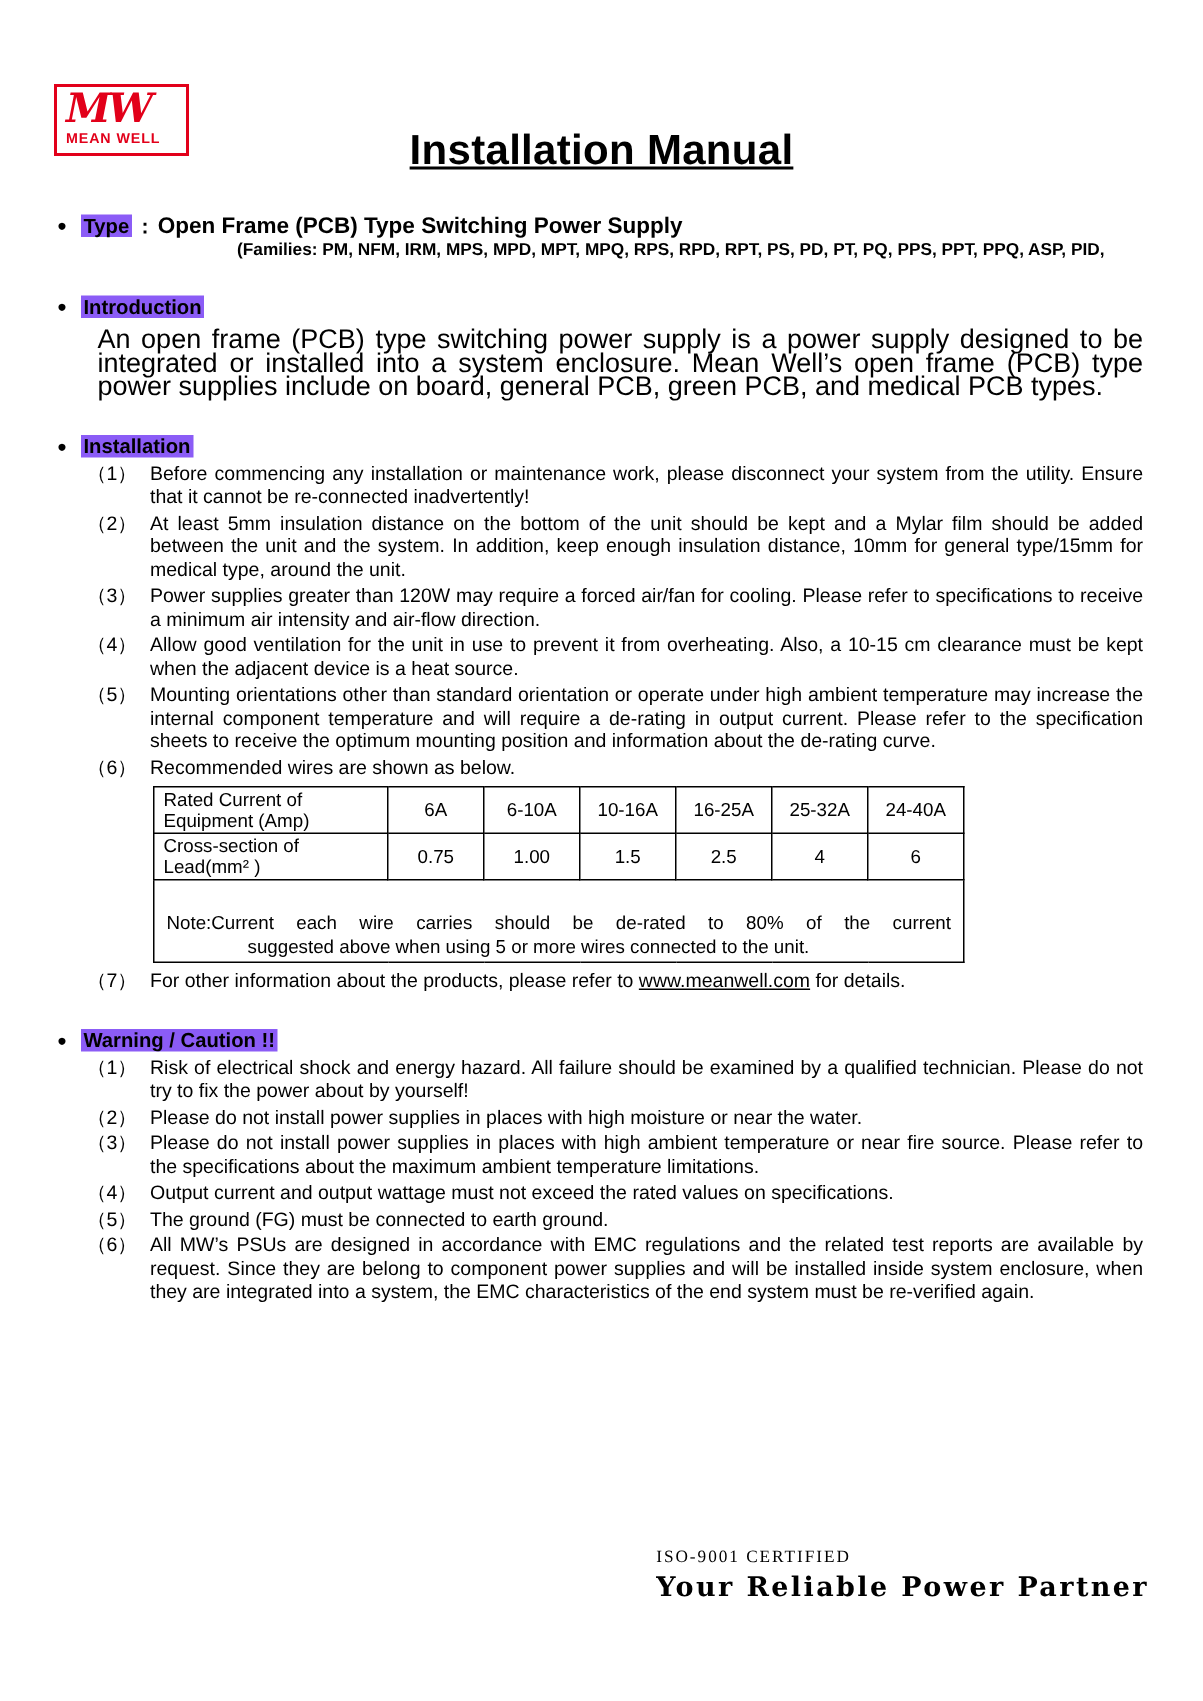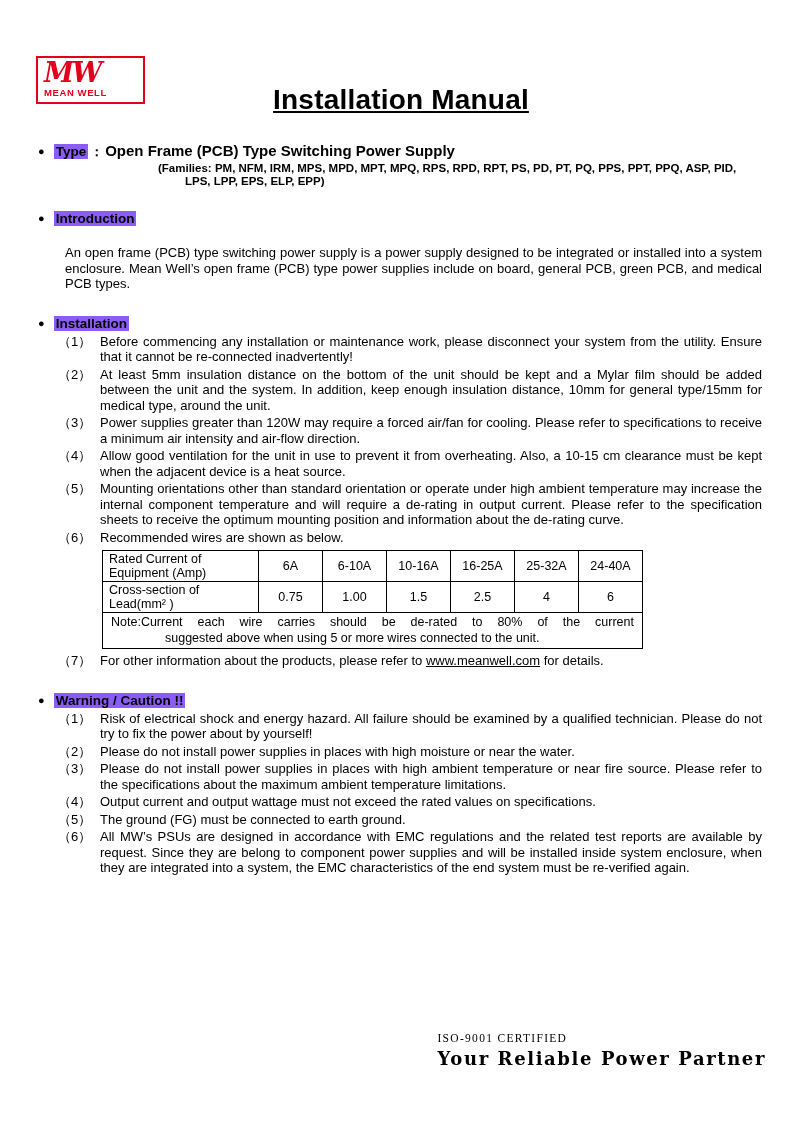--- a/index.html
+++ b/index.html
@@ -4,21 +4,21 @@
 <style>
   * { box-sizing: border-box; margin: 0; padding: 0; }
   html, body { background: #ffffff; }
   .page {
     width: 802px; height: 1134px; position: relative; overflow: hidden;
     background: #ffffff; color: #000;
     font-family: "Liberation Sans", sans-serif;
   }
   
   .logo {
-    position: absolute; left: 36px; top: 56px; width: 109px; height: 48px;
+    position: absolute; left: 36px; top: 56px; width: 90px; height: 48px;
     border: 2px solid #e2001a; padding: 1px 6px 2px 6px; background: #fff;
   }
   .logo-mw {
     font-family: "DejaVu Serif", serif; font-style: italic; font-weight: bold;
     color: #e2001a; font-size: 27px; line-height: 27px; letter-spacing: -2px;
   }
   .logo-brand {
     color: #e2001a; font-size: 9.5px; font-weight: bold; letter-spacing: 0.6px;
     margin-top: 1px;
   }
@@ -33,42 +33,42 @@
   .sec { margin-top: 24px; }
   .sec:first-child { margin-top: 0; }
   .sec-head { display: flex; align-items: baseline; }
   .bullet { font-size: 11px; margin-right: 9px; position: relative; top: -1px; }
   .label { background: #8b5cf6; font-weight: bold; font-size: 13.5px; padding: 0 2px; }
   .sep { font-weight: bold; font-size: 13px; margin: 0 2px; }
   .type-heading { font-weight: bold; font-size: 15px; }
   .families { font-weight: bold; font-size: 11.5px; margin-left: 120px; margin-top: 1px; }
   .families2 { margin-left: 147px; }
   .intro-body {
-    margin-left: 27px; margin-right: 0; margin-top: 19px;
-    font-size: 13px; line-height: 15.5px; text-align: justify;
+    margin-left: 27px; margin-right: 0; margin-top: 7px;
+    font-size: 18px; line-height: 15.5px; text-align: justify;
   }
   .items { margin-top: 3px; }
   .item {
     display: flex; font-size: 13px; line-height: 15.5px;
     margin-left: 20px; margin-top: 2px;
   }
   .item .num { flex: 0 0 42px; white-space: nowrap; }
   .item .txt { flex: 1; text-align: justify; }
   .link { color: #000; text-decoration: underline; cursor: pointer; }
   
   .wire-table {
     border-collapse: collapse; margin: 5px 0 4px 64px; font-size: 12.5px;
   }
   .wire-table td { border: 1px solid #000; padding: 1px 6px; }
   .wire-table td.c0 { width: 156px; text-align: left; }
   .wire-table td.val { width: 64px; text-align: center; }
   .wire-table tr.hdr td { height: 19px; }
   .wire-table tr.hdr td.c0 { text-align: center; }
   .wire-table td.note { padding: 2px 8px; }
-  .note-l1 { line-height: 15.5px; text-align: justify; text-align-last: justify; }
+  .note-l1 { line-height: 15.5px; text-align: justify; text-align-last: justify; margin-top: 19px; }
   .note-l2 { line-height: 15.5px; margin-left: 54px; }
   
   .footer { position: absolute; right: 36px; top: 1032px; text-align: left; }
   .iso { font-family: "Liberation Serif", serif; font-size: 11.5px; letter-spacing: 1.3px; }
   .slogan {
     font-family: "DejaVu Serif", serif; font-weight: bold;
     font-size: 18px; letter-spacing: 1.6px; margin-top: 4px;
   }
 </style>
 </head>
@@ -86,21 +86,20 @@
   <div class="content">
 
     <section class="sec">
       <div class="sec-head">
         <span class="bullet">●</span>
         <span class="label">Type</span>
         <span class="sep">：</span>
         <span class="type-heading">Open Frame (PCB) Type Switching Power Supply</span>
       </div>
       <div class="families">(Families: PM, NFM, IRM, MPS, MPD, MPT, MPQ, RPS, RPD, RPT, PS, PD, PT, PQ, PPS, PPT, PPQ, ASP, PID,</div>
-      <div class="families families2">LPS, LPP, EPS, ELP, EPP)</div>
     </section>
 
     <section class="sec">
       <div class="sec-head">
         <span class="bullet">●</span>
         <span class="label">Introduction</span>
       </div>
       <p class="intro-body">An open frame (PCB) type switching power supply is a power supply designed to be integrated or installed into a system enclosure. Mean Well’s open frame (PCB) type power supplies include on board, general PCB, green PCB, and medical PCB types.</p>
     </section>
 

